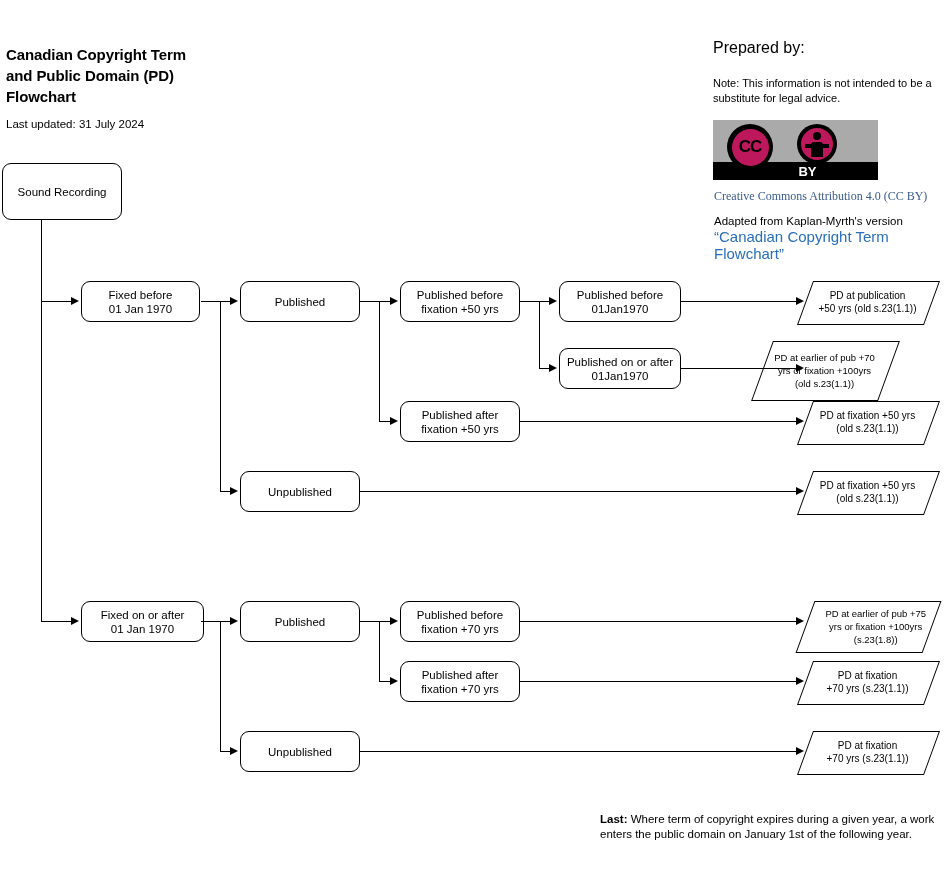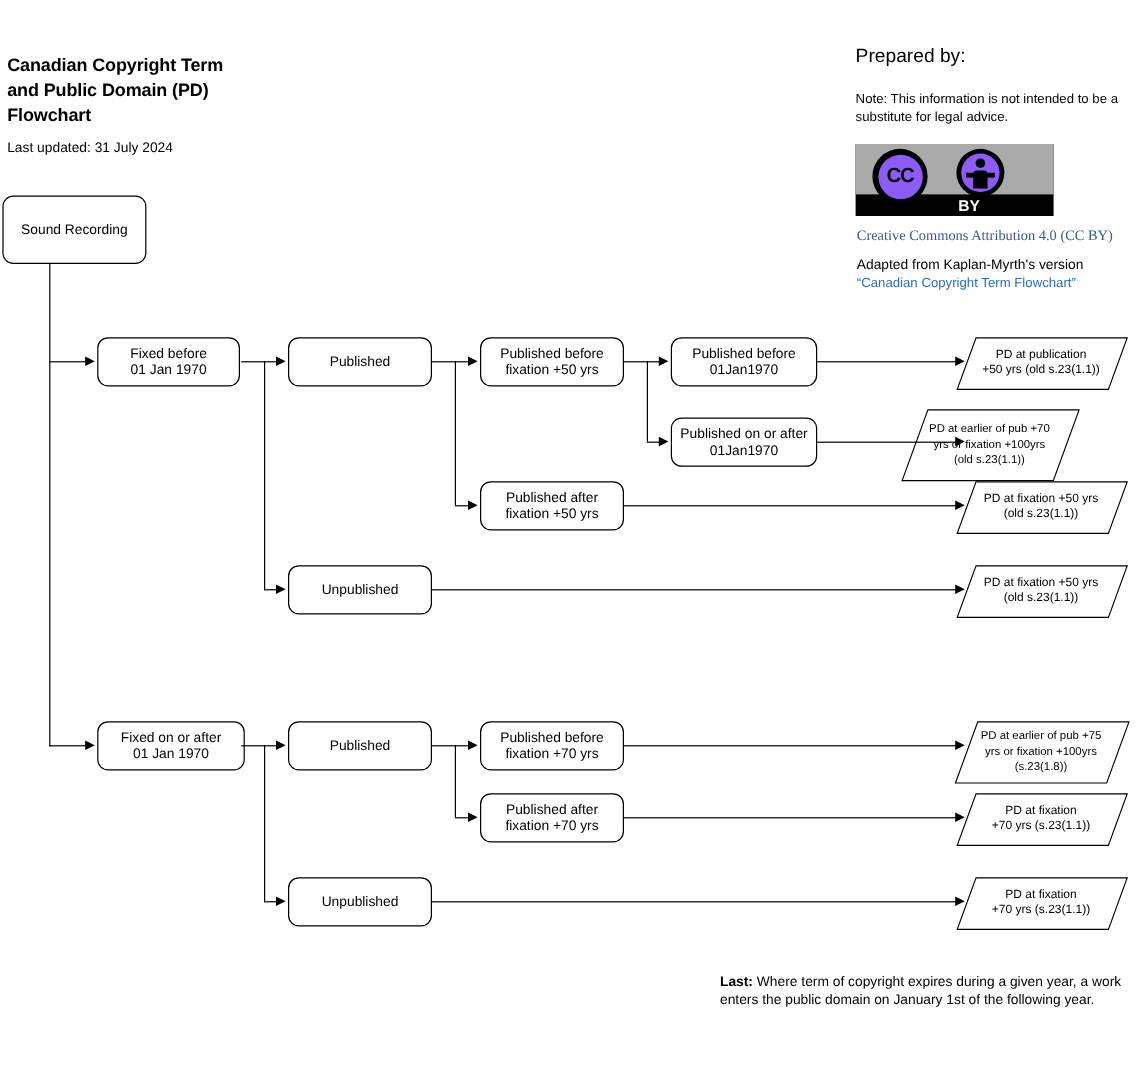--- a/index.html
+++ b/index.html
@@ -21,38 +21,38 @@
   .ccbadge .band{position:absolute;left:0;top:0;width:165px;height:42px;background:#aaaaaa;}
   .ccbadge .bylabel{
     position:absolute;left:12px;bottom:-1px;width:165px;height:18px;
     color:#fff;font-size:13px;font-weight:bold;text-align:center;line-height:18px;
   }
   .cc-circle{
     position:absolute;border-radius:50%;background:#000;
     display:flex;align-items:center;justify-content:center;
   }
   .cc-inner{
-    border-radius:50%;background:#8b5cf6;display:flex;align-items:center;justify-content:center;
+    border-radius:50%;background:#be185d;display:flex;align-items:center;justify-content:center;
     font-weight:bold;color:#000;
   }
   #cc-glyph{left:14px;top:4px;width:46px;height:46px;}
   #cc-glyph .cc-inner{width:37px;height:37px;font-size:17px;letter-spacing:-1px;}
   #by-glyph{left:84px;top:4px;width:40px;height:40px;}
   #by-glyph .cc-inner{width:32px;height:32px;}
   .person{position:relative;width:32px;height:32px;}
   .person .head{position:absolute;left:12px;top:4px;width:8px;height:8px;border-radius:50%;background:#000;}
   .person .body{position:absolute;left:10px;top:14px;width:12px;height:15px;background:#000;border-radius:3px 3px 0 0;}
   .person .arm{position:absolute;left:4px;top:16px;width:24px;height:4px;background:#000;}
 
   .link-serif{
     position:absolute;left:714px;top:189px;font-family:"Liberation Serif",serif;
     font-size:12px;color:#3a5a8c;text-decoration:none;
   }
   .adapted{position:absolute;left:714px;top:214px;font-size:11.5px;line-height:15px;}
-  .link-sans{font-size:11px;color:#2a6ebb;text-decoration:none;}
+  .link-sans{font-size:15px;color:#2a6ebb;text-decoration:none;}
 
   .footnote{
     position:absolute;left:600px;top:812px;width:345px;font-size:11.5px;line-height:15px;
   }
   .footnote b{font-weight:bold;}
 
   
   .node{
     position:absolute;box-sizing:border-box;border:1.4px solid #000;border-radius:9px;
     background:#fff;display:flex;align-items:center;justify-content:center;text-align:center;
@@ -218,21 +218,21 @@
 </div>
 
 <div class="pd" style="left:805px;top:471px;width:125px;height:42px;">
   <div class="skew"></div>
   <div class="txt">
     <div>PD at fixation +50 yrs</div>
     <div>(old s.23(1.1))</div>
   </div>
 </div>
 
-<div class="pd" style="left:805px;top:601px;width:125px;height:50px;font-size:9.5px;">
+<div class="pd" style="left:805px;top:601px;width:125px;height:50px;font-size:9.5px;justify-content:flex-end;">
   <div class="skew"></div>
   <div class="txt">
     <div>PD at earlier of pub +75</div>
     <div>yrs or fixation +100yrs</div>
     <div>(s.23(1.8))</div>
   </div>
 </div>
 
 <div class="pd" style="left:805px;top:661px;width:125px;height:42px;">
   <div class="skew"></div>

